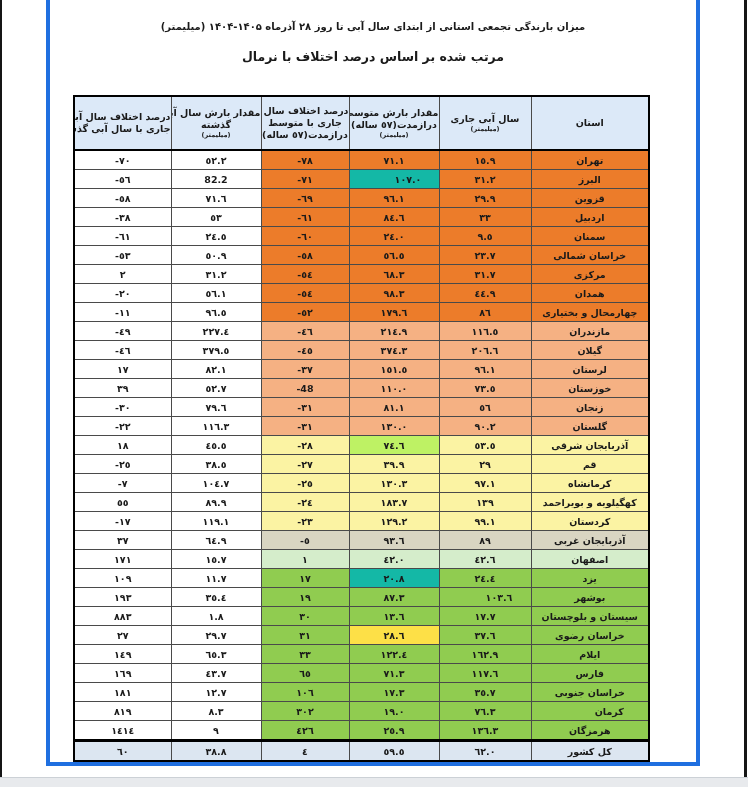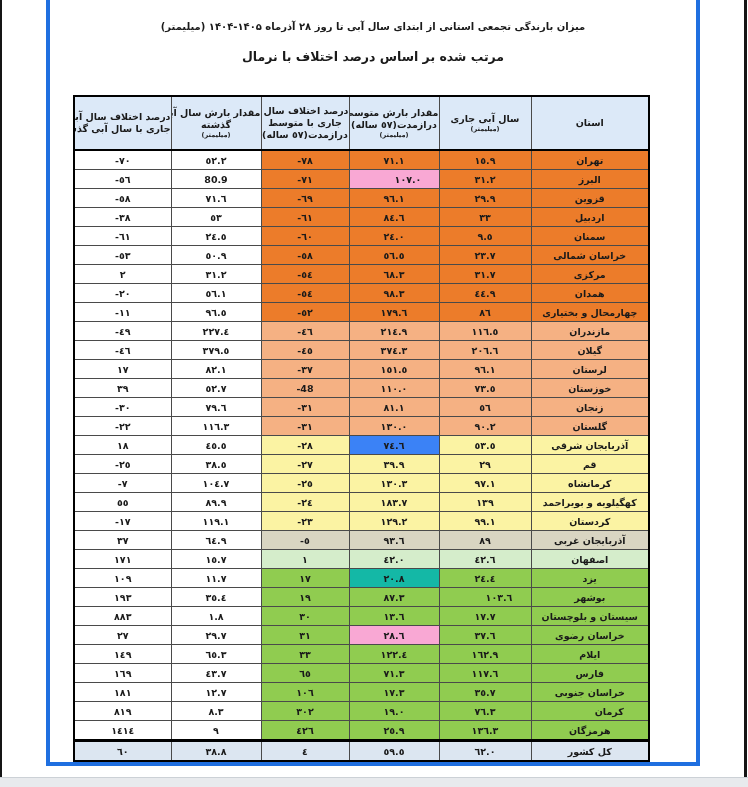--- a/index.html
+++ b/index.html
@@ -105,23 +105,23 @@
         <td style="background: rgb(236, 124, 42);">تهران</td>
         <td class="num" style="background: rgb(236, 124, 42);">١٥.٩</td>
         <td class="num" style="background: rgb(236, 124, 42);">٧١.١</td>
         <td class="num" style="background: rgb(236, 124, 42);">-٧٨</td>
         <td class="num">٥٢.٢</td>
         <td class="num">-٧٠</td>
       </tr>
       <tr>
         <td style="background: rgb(236, 124, 42);">البرز</td>
         <td class="num" style="background: rgb(236, 124, 42);">٣١.٢</td>
-        <td class="num" style="background: #f9a8d4; padding-left: 28px;">١٠٧.٠</td>
+        <td class="num" style="background: #14b8a6; padding-left: 28px;">١٠٧.٠</td>
         <td class="num" style="background: rgb(236, 124, 42);">-٧١</td>
-        <td class="num">80.9</td>
+        <td class="num">82.2</td>
         <td class="num">-٥٦</td>
       </tr>
       <tr>
         <td style="background: rgb(236, 124, 42);">قزوین</td>
         <td class="num" style="background: rgb(236, 124, 42);">٢٩.٩</td>
         <td class="num" style="background: rgb(236, 124, 42);">٩٦.١</td>
         <td class="num" style="background: rgb(236, 124, 42);">-٦٩</td>
         <td class="num">٧١.٦</td>
         <td class="num">-٥٨</td>
       </tr>
@@ -217,21 +217,21 @@
         <td style="background: rgb(245, 177, 131);">گلستان</td>
         <td class="num" style="background: rgb(245, 177, 131);">٩٠.٢</td>
         <td class="num" style="background: rgb(245, 177, 131);">١٣٠.٠</td>
         <td class="num" style="background: rgb(245, 177, 131);">-٣١</td>
         <td class="num">١١٦.٣</td>
         <td class="num">-٢٢</td>
       </tr>
       <tr>
         <td style="background: rgb(251, 243, 163);">آذربایجان شرقی</td>
         <td class="num" style="background: rgb(251, 243, 163);">٥٣.٥</td>
-        <td class="num" style="background: #3b82f6;">٧٤.٦</td>
+        <td class="num" style="background: #bef264;">٧٤.٦</td>
         <td class="num" style="background: rgb(251, 243, 163);">-٢٨</td>
         <td class="num">٤٥.٥</td>
         <td class="num">١٨</td>
       </tr>
       <tr>
         <td style="background: rgb(251, 243, 163);">قم</td>
         <td class="num" style="background: rgb(251, 243, 163);">٢٩</td>
         <td class="num" style="background: rgb(251, 243, 163);">٣٩.٩</td>
         <td class="num" style="background: rgb(251, 243, 163);">-٢٧</td>
         <td class="num">٣٨.٥</td>
@@ -297,21 +297,21 @@
         <td style="background: rgb(144, 204, 80);">سیستان و بلوچستان</td>
         <td class="num" style="background: rgb(144, 204, 80);">١٧.٧</td>
         <td class="num" style="background: rgb(144, 204, 80);">١٣.٦</td>
         <td class="num" style="background: rgb(144, 204, 80);">٣٠</td>
         <td class="num">١.٨</td>
         <td class="num">٨٨٣</td>
       </tr>
       <tr>
         <td style="background: rgb(144, 204, 80);">خراسان رضوی</td>
         <td class="num" style="background: rgb(144, 204, 80);">٣٧.٦</td>
-        <td class="num" style="background: #f9a8d4;">٢٨.٦</td>
+        <td class="num" style="background: #fde047;">٢٨.٦</td>
         <td class="num" style="background: rgb(144, 204, 80);">٣١</td>
         <td class="num">٢٩.٧</td>
         <td class="num">٢٧</td>
       </tr>
       <tr>
         <td style="background: rgb(144, 204, 80);">ایلام</td>
         <td class="num" style="background: rgb(144, 204, 80);">١٦٢.٩</td>
         <td class="num" style="background: rgb(144, 204, 80);">١٢٢.٤</td>
         <td class="num" style="background: rgb(144, 204, 80);">٣٣</td>
         <td class="num">٦٥.٣</td>

